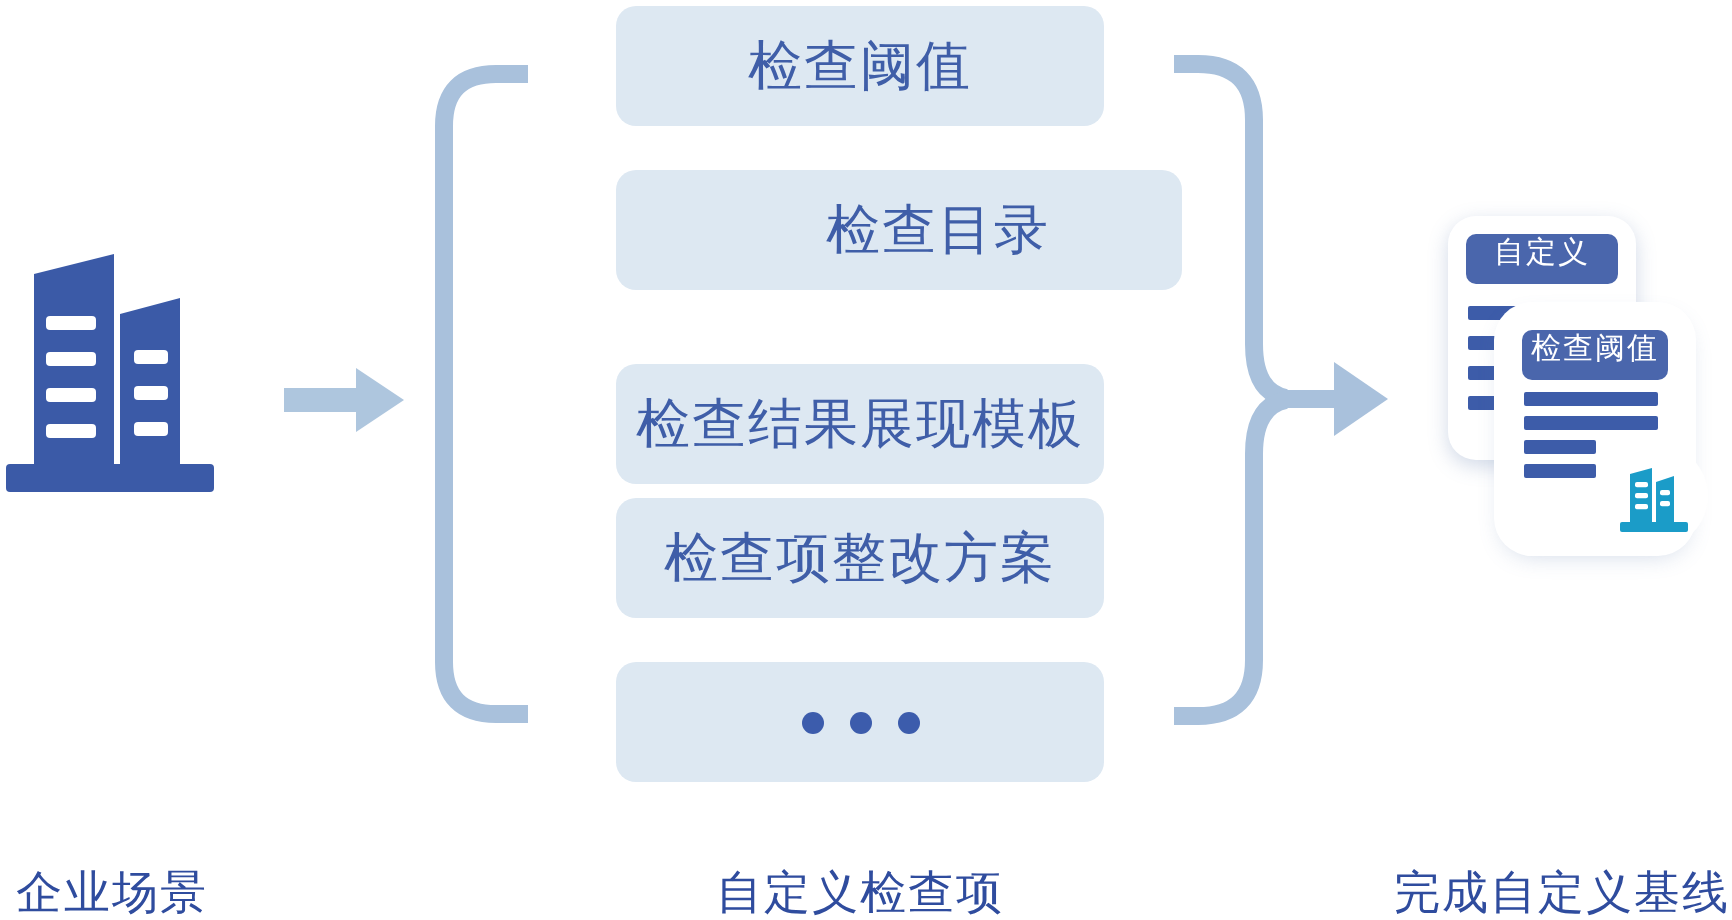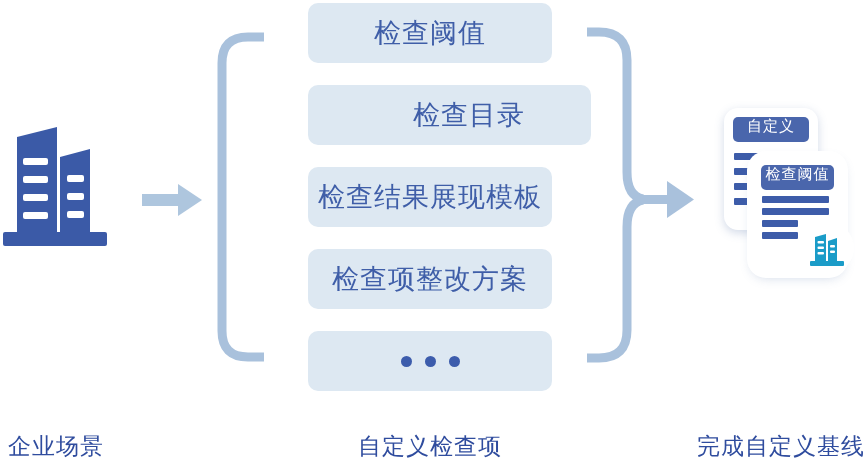--- a/index.html
+++ b/index.html
@@ -80,21 +80,21 @@
   <svg class="abs" style="left:214px;top:27px;" width="56" height="340" viewBox="0 0 56 340">
     <path d="M 50 10 H 34 Q 8 10 8 36 V 304 Q 8 330 34 330 H 50" fill="none" stroke="#a9c1dc" stroke-width="9"></path>
   </svg>
 
   <div class="check-box" style="top:3px;">
     <span>检查阈值</span>
   </div>
   <div class="check-box" style="top:85px;padding-left:39px;">
     <span>检查目录</span>
   </div>
-  <div class="check-box" style="top:167px;">
+  <div class="check-box" style="top:182px;">
     <span>检查结果展现模板</span>
   </div>
   <div class="check-box" style="top:249px;align-items:center;">
     <span>检查项整改方案</span>
   </div>
   <div class="check-box" style="top:331px;">
     <span class="dots">
       <span class="dot"></span>
       <span class="dot"></span>
       <span class="dot"></span>

